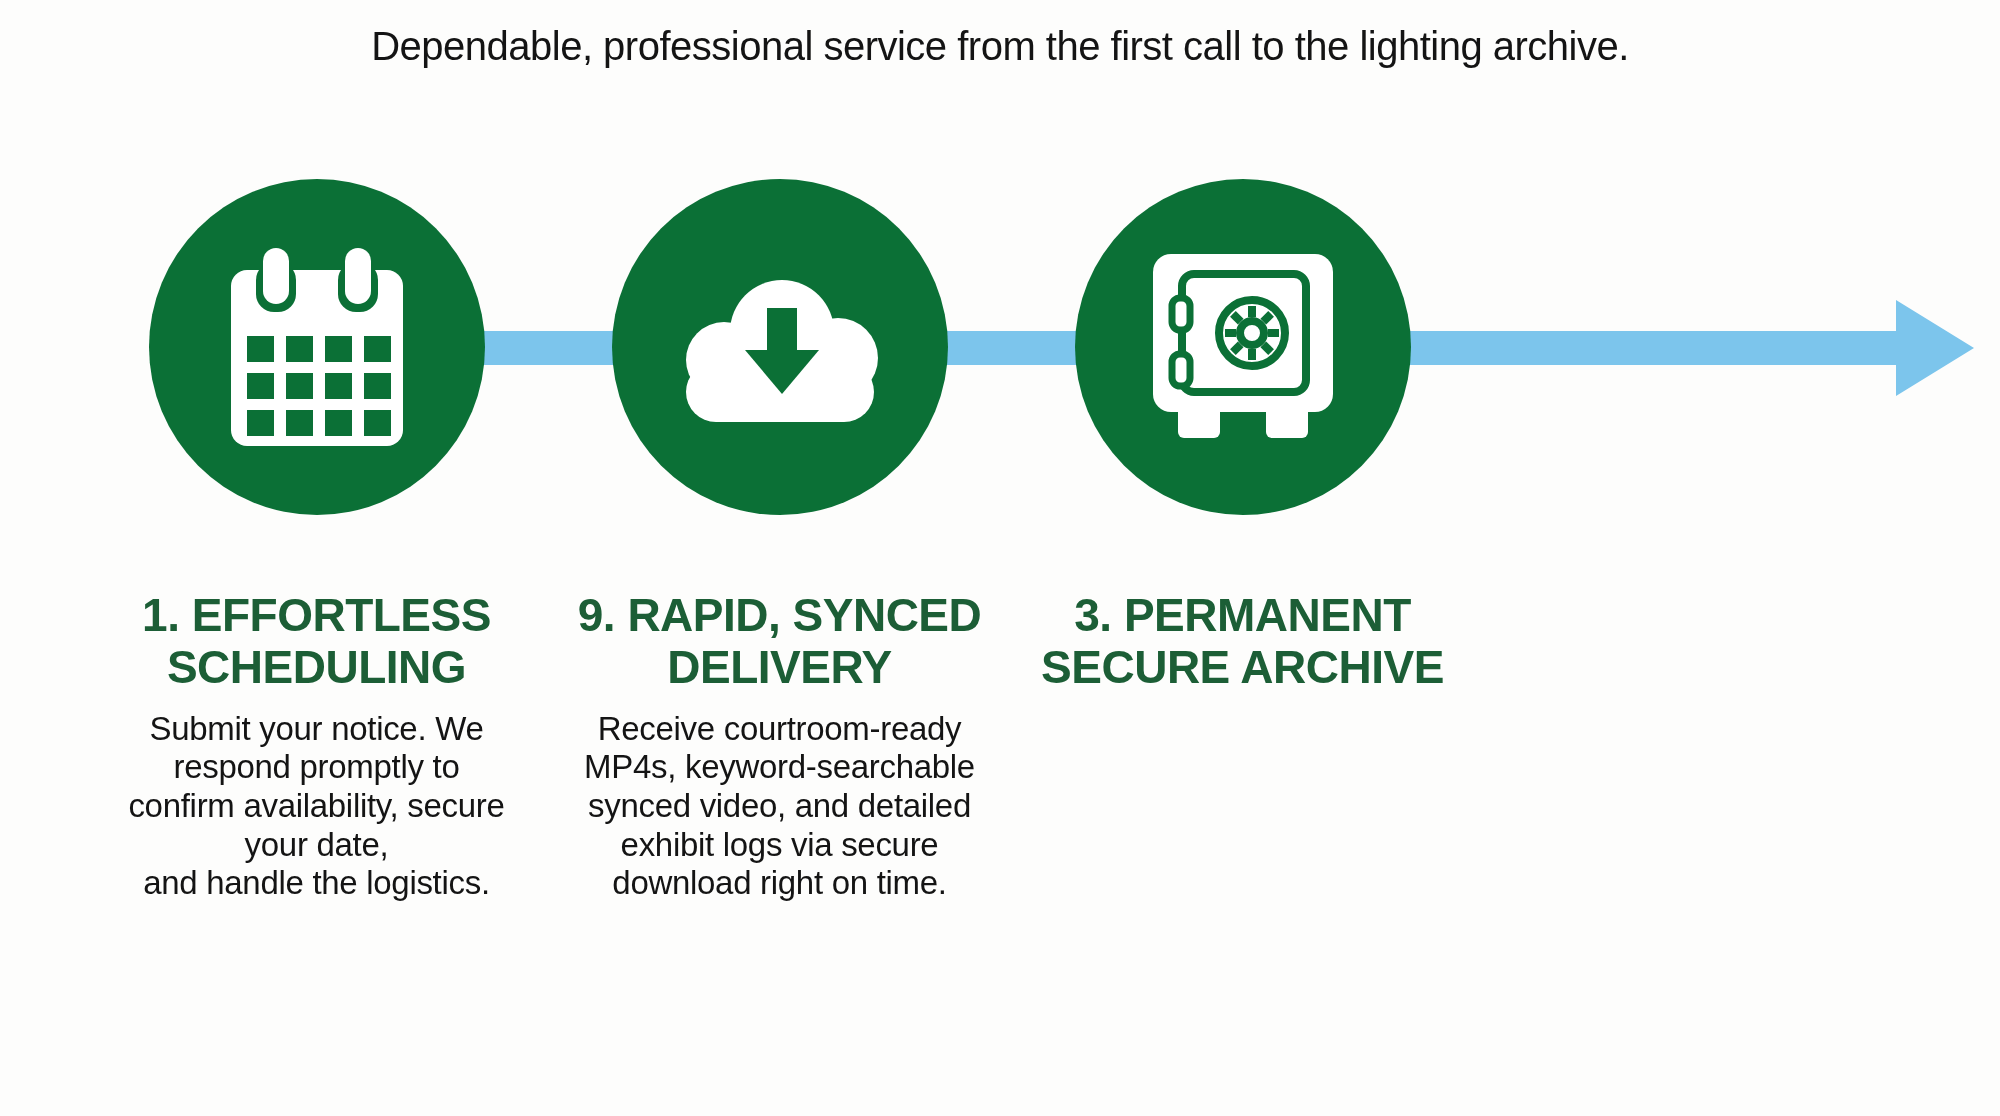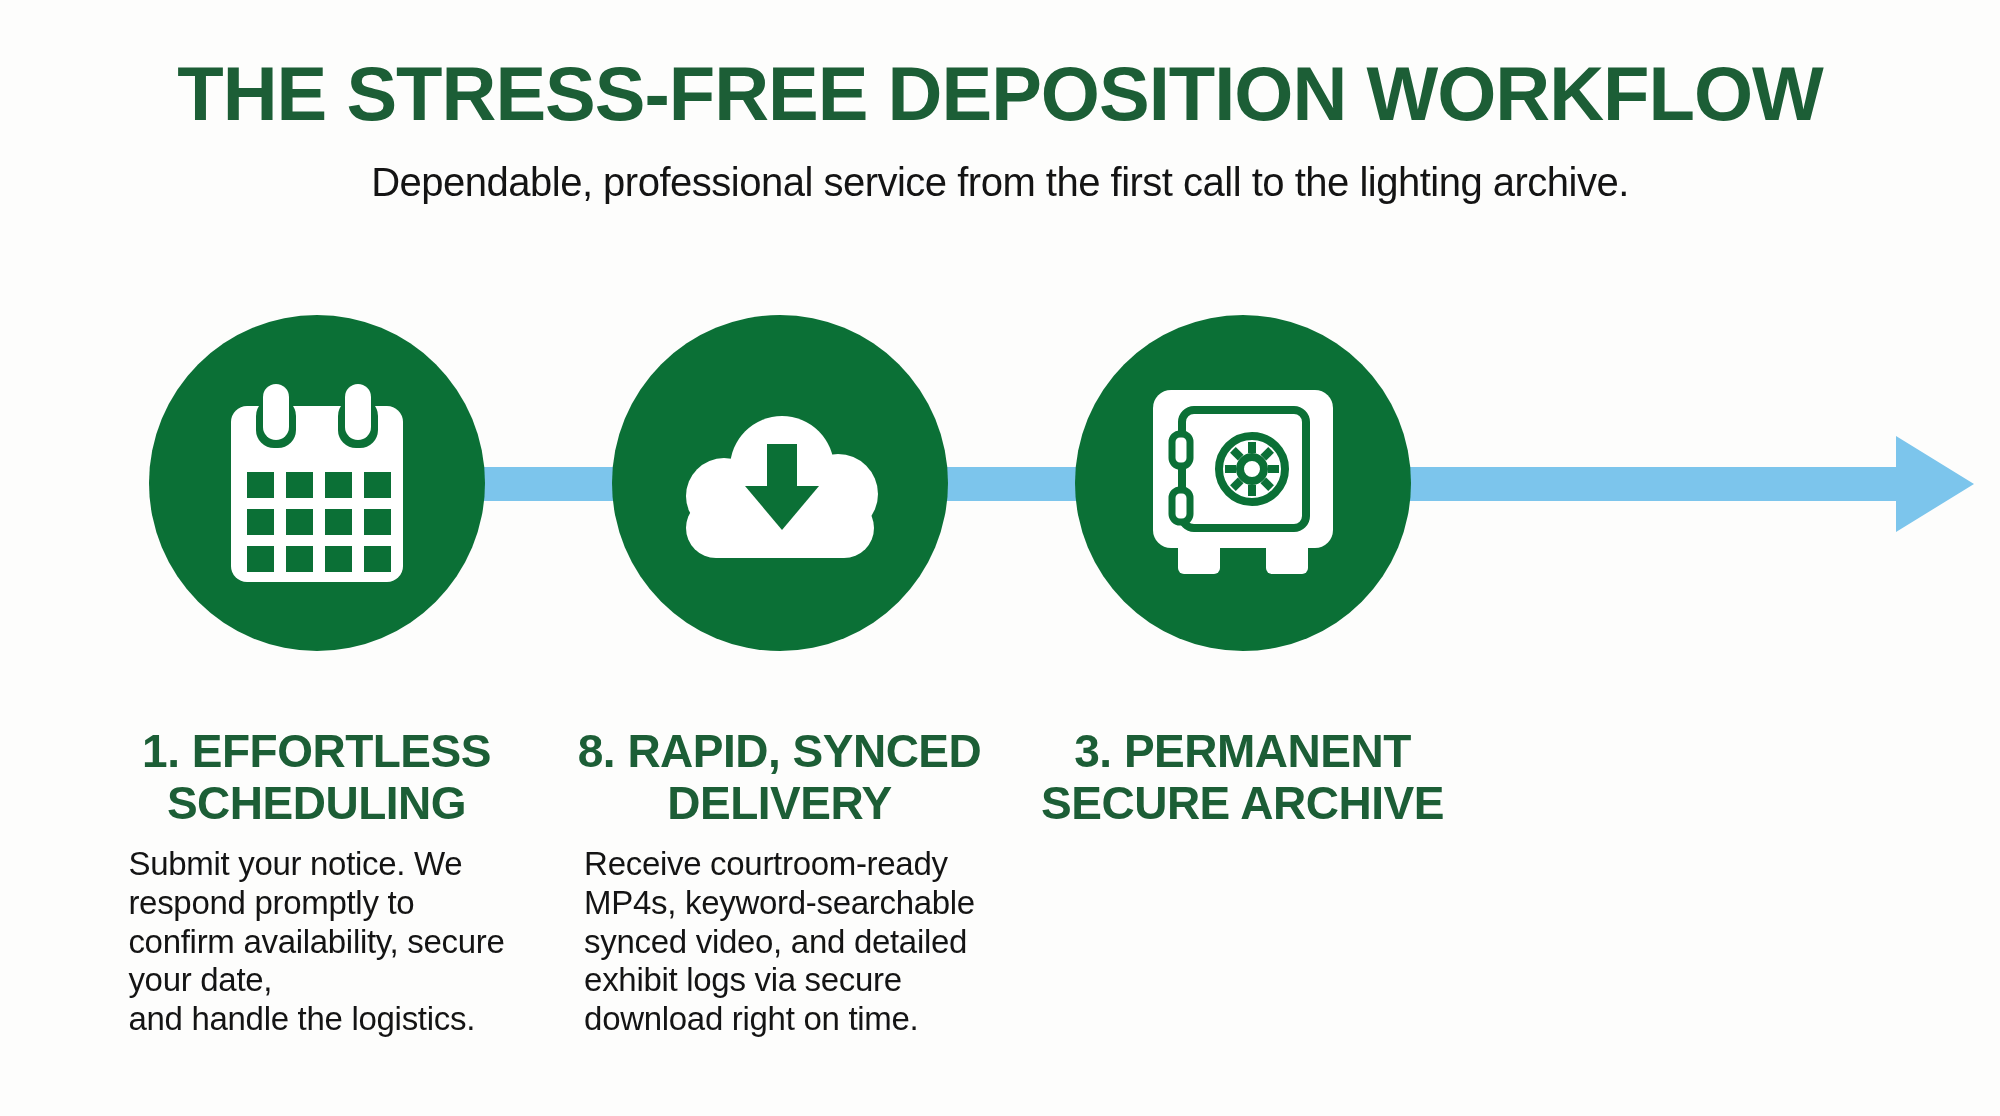--- a/index.html
+++ b/index.html
@@ -75,31 +75,30 @@
     color:var(--green-dark);
     text-align:center;
     white-space:pre-line;
   }
   .step-desc{
     margin:16px 0 0;
     font-size:33px;
     line-height:1.17;
     letter-spacing:-0.3px;
     color:var(--ink);
-    text-align:left;
+    text-align:center;
     white-space:pre-line;
   }
 </style>
 </head>
 <body>
 
 <div class="page">
 
   <header>
-    <h1 class="title">THE STRESS-FREE DEPOSITION WORKFLOW</h1>
     <p class="subtitle">Dependable, professional service from the first call to the lighting archive.</p>
   </header>
 
   <section class="workflow">
     <div class="connector"></div>
     <div class="arrowhead"></div>
 
     <div class="columns">
 
       <div class="step">
@@ -140,21 +139,21 @@
         <div class="circle">
           <svg viewBox="0 0 224 150" width="224" height="150" aria-hidden="true">
             <circle cx="114" cy="60" r="52" fill="#ffffff"></circle>
             <circle cx="56" cy="88" r="38" fill="#ffffff"></circle>
             <circle cx="170" cy="86" r="40" fill="#ffffff"></circle>
             <rect x="18" y="90" width="188" height="60" rx="30" fill="#ffffff"></rect>
             <rect x="99" y="36" width="30" height="44" fill="#0b7036"></rect>
             <polygon points="77,78 151,78 114,122" fill="#0b7036"></polygon>
           </svg>
         </div>
-        <h2 class="step-title">8. RAPID, SYNCED
+        <h2 class="step-title">9. RAPID, SYNCED
 DELIVERY</h2>
         <p class="step-desc">Receive courtroom-ready
 MP4s, keyword-searchable
 synced video, and detailed
 exhibit logs via secure
 download right on time.</p>
       </div>
 
       <div class="step">
         <div class="circle">

